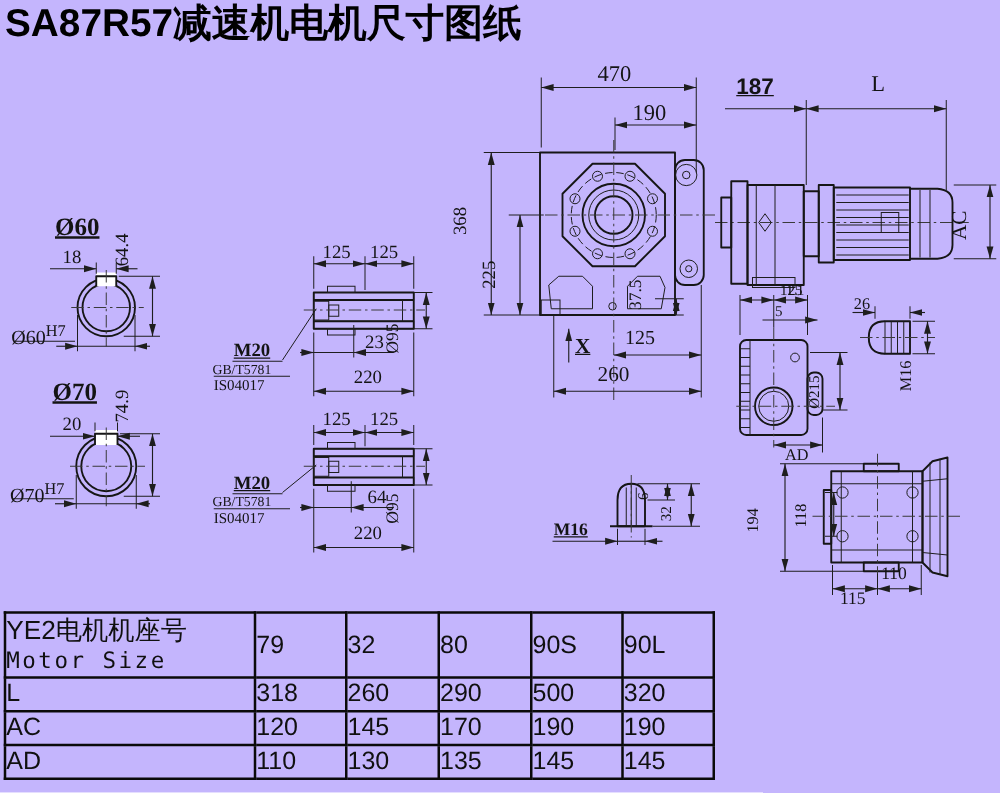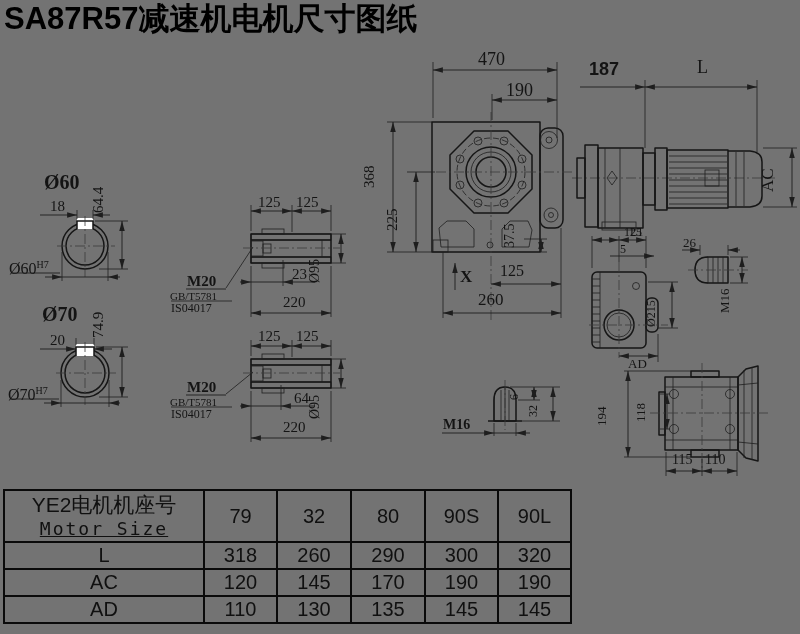--- a/index.html
+++ b/index.html
@@ -1,45 +1,45 @@
 <!DOCTYPE html>
 <html><head>
 <meta charset="utf-8">
 <style>
   html,body{margin:0;padding:0;background:#fff;}
-  #stage{position:relative;width:800px;height:634px;background:#737373;overflow:hidden;
+  #stage{position:relative;width:800px;height:634px;background:#c4b5fd;overflow:hidden;
          font-family:"Liberation Serif",serif;}
   #title{position:absolute;left:4px;top:-2px;font-family:"Liberation Sans",sans-serif;
          font-weight:bold;font-size:31px;color:#000;letter-spacing:0px;white-space:nowrap;}
   #logo{position:absolute;left:64px;top:59px;width:84px;height:29px;border:2px solid #6b4040;
         background:#fefefe;display:flex;align-items:center;justify-content:center;}
   #logo .inner{border:1px solid #6b4040;padding:0 3px;line-height:20px;
         font-family:"Liberation Serif",serif;font-weight:bold;font-size:17px;color:#2230bb;}
   svg{position:absolute;left:0;top:0;}
   .bl{stroke:#161616;stroke-width:1.5;fill:none;stroke-linejoin:round;}
   .tl{stroke:#1e1e1e;stroke-width:.8;fill:none;}
   .dl{stroke:#1e1e1e;stroke-width:.9;fill:none;}
   .cl{stroke:#3a3a3a;stroke-width:.8;fill:none;stroke-dasharray:10 3 2 3;}
   .lb{position:absolute;white-space:nowrap;color:#141414;font-size:15px;line-height:16px;
       font-family:"Liberation Serif",serif;}
   .rl{transform-origin:0 100%;transform:rotate(-90deg);}
-  .b{font-weight:bold;}
+  .b{font-weight:bold;text-decoration:underline;}
   .sans{font-family:"Liberation Sans",sans-serif;}
   .s11{font-size:11px;line-height:12px;} .s12{font-size:12px;line-height:13px;}
   .s13{font-size:13px;line-height:14px;} .s14{font-size:14px;line-height:15px;}
   .s16{font-size:16px;line-height:17px;} .s17{font-size:17px;line-height:18px;}
   .s18{font-size:18px;line-height:19px;} .s20{font-size:20px;line-height:21px;}
   #tbl{position:absolute;left:3px;top:489px;border-collapse:collapse;table-layout:fixed;width:567px;}
-  #tbl td{border:2px solid #0a0a0a;text-align:center;vertical-align:middle;padding:0;
+  #tbl td{border:2px solid #0a0a0a;text-align:left;vertical-align:middle;padding:0;
       font-family:"Liberation Sans",sans-serif;font-size:20px;color:#101010;}
   #tbl .hd{height:52px;}
   #tbl .rw{height:27px;}
   .cn{font-size:21px;line-height:26px;}
-  .en{font-family:"DejaVu Sans Mono",monospace;font-size:18px;line-height:22px;letter-spacing:2px;text-decoration:underline;}
-  sup{font-size:10px;}
+  .en{font-family:"DejaVu Sans Mono",monospace;font-size:18px;line-height:22px;letter-spacing:2px;}
+  sup{font-size:13px;}
 </style>
 </head>
 <body>
 
 <div id="stage">
 
   <div id="title">SA87R57减速机电机尺寸图纸</div>
 
   <svg width="800" height="634" viewBox="0 0 800 634">
     <defs>
@@ -390,21 +390,21 @@
 
   <span class="lb s13" style="left:683px;top:236px">26</span>
   <span class="lb rl s13" style="left:732px;top:299px">M16</span>
 
   <span class="lb b s14" style="left:443px;top:417px">M16</span>
   <span class="lb rl s12" style="left:521px;top:387px">6</span>
   <span class="lb rl s12" style="left:540px;top:404px">32</span>
 
   <span class="lb rl s13" style="left:609px;top:412px">194</span>
   <span class="lb rl s13" style="left:648px;top:408px">118</span>
-  <span class="lb s14" style="left:672px;top:452px">115</span>
+  <span class="lb s14" style="left:672px;top:472px">115</span>
   <span class="lb s14" style="left:705px;top:452px">110</span>
 
   <table id="tbl">
     <colgroup>
       <col style="width:200px">
         <col style="width:73px">
         <col style="width:74px">
       <col style="width:74px">
         <col style="width:73px">
         <col style="width:73px">
@@ -419,21 +419,21 @@
       <td>32</td>
       <td>80</td>
       <td>90S</td>
       <td>90L</td>
     </tr>
     <tr class="rw">
       <td>L</td>
       <td>318</td>
       <td>260</td>
       <td>290</td>
-      <td>300</td>
+      <td>500</td>
       <td>320</td>
     </tr>
     <tr class="rw">
       <td>AC</td>
       <td>120</td>
       <td>145</td>
       <td>170</td>
       <td>190</td>
       <td>190</td>
     </tr>

